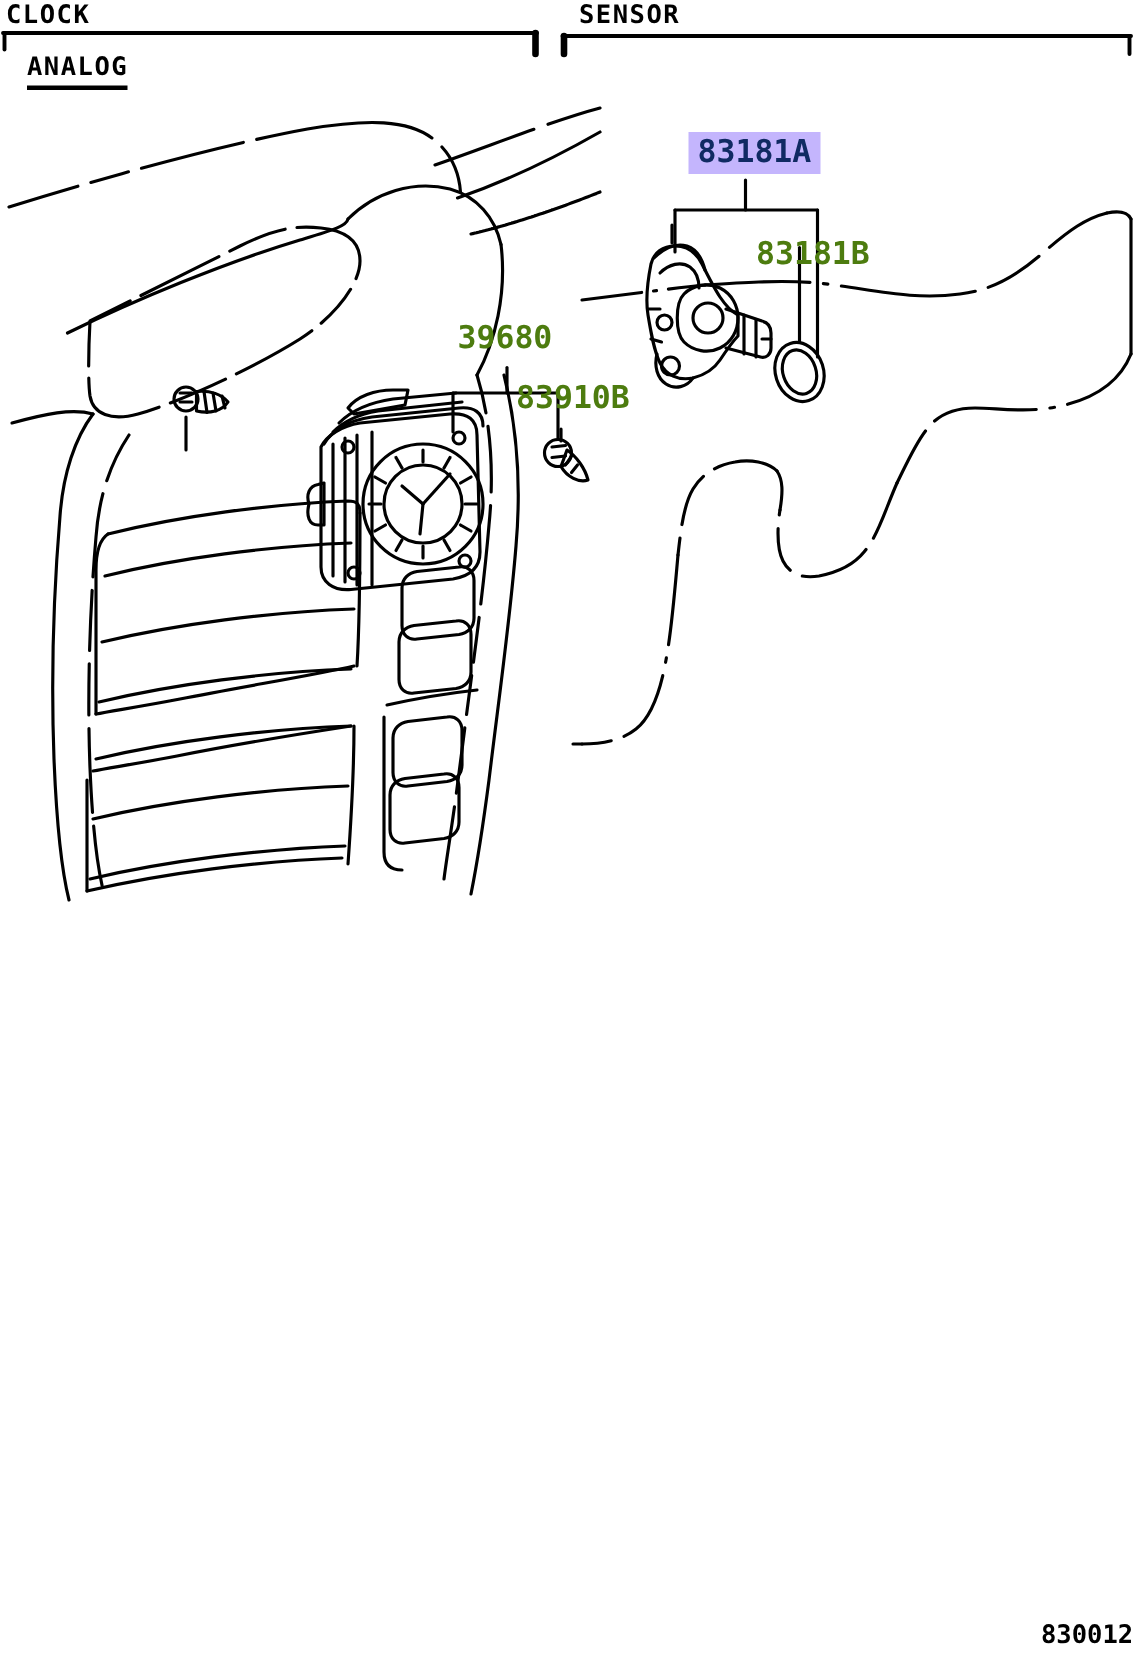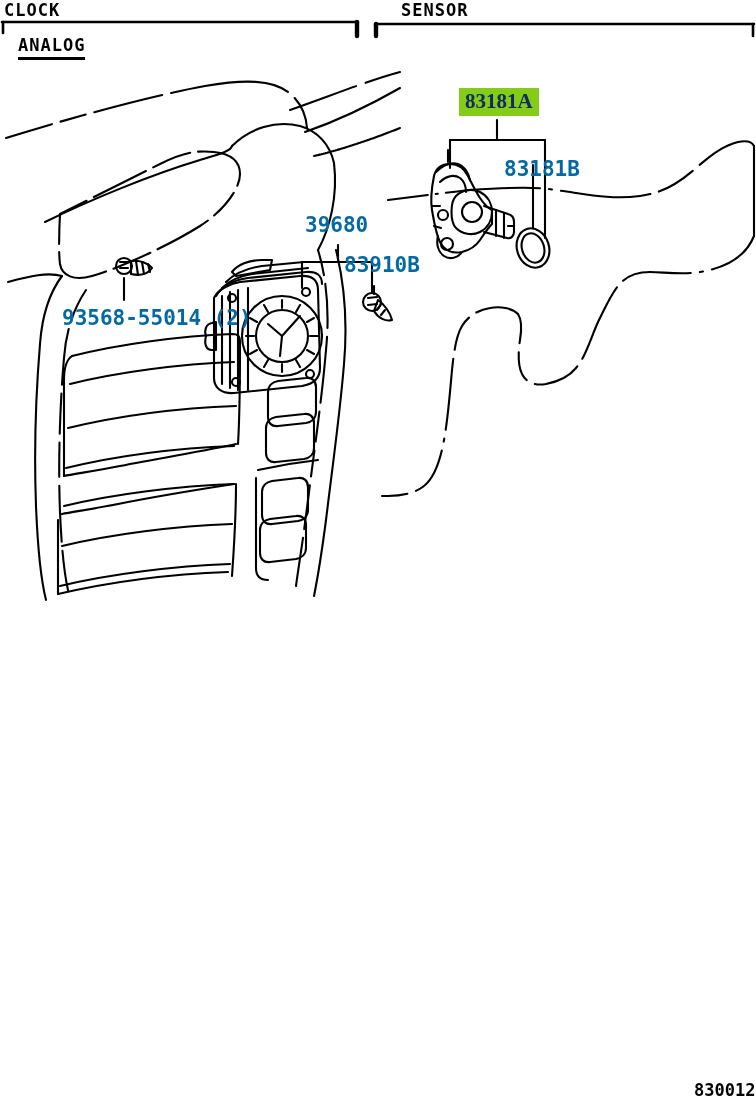--- a/index.html
+++ b/index.html
@@ -48,29 +48,28 @@
     border-bottom: 3px solid #000;
     padding-bottom: 3px;
     margin-left: 12px;
   }
   .part-label {
     position: absolute;
     font-family: "DejaVu Sans Mono", "Liberation Mono", monospace;
     font-size: 21px;
     font-weight: 700;
     letter-spacing: 0px;
-    color: #0369a1;
+    color: #4d7c0f;
     white-space: nowrap;
     line-height: 1;
   }
   .part-label.highlight {
-    background: #84cc16;
+    background: #c4b5fd;
     color: #102a63;
     padding: 3px 6px 4px 6px;
-    font-family: Liberation Serif, serif;
   }
   .sheet-code {
     position: absolute;
     font-family: "DejaVu Sans Mono", "Liberation Mono", monospace;
     font-size: 17px;
     font-weight: 700;
     color: #000000;
     white-space: nowrap;
     line-height: 1;
   }
@@ -281,27 +280,26 @@
         <path d="M124,278 L124,300"></path>
       </g>
 
     </g>
   </svg>
 
   <div class="section-title" style="left:4px; top:2px;">CLOCK</div>
 
   <div class="sub-title" style="left:6px; top:37px;">ANALOG</div>
 
-  <div class="section-title" style="left:401px; top:2px;">SENSOR</div>
+  <div class="section-title" style="left:386px; top:2px;">SENSOR</div>
 
   <div class="part-label" style="left:305px; top:215px;">39680</div>
 
   <div class="part-label" style="left:344px; top:255px;text-align:right;">83910B</div>
 
-  <div class="part-label" style="left:62px; top:308px;">93568-55014 (2)</div>
 
   <div class="part-label highlight" style="left:459px; top:88px;">83181A</div>
 
   <div class="part-label" style="left:504px; top:159px;">83181B</div>
 
   <div class="sheet-code" style="left:694px; top:1082px;">830012C</div>
 
 </div>
 
 </body></html>

